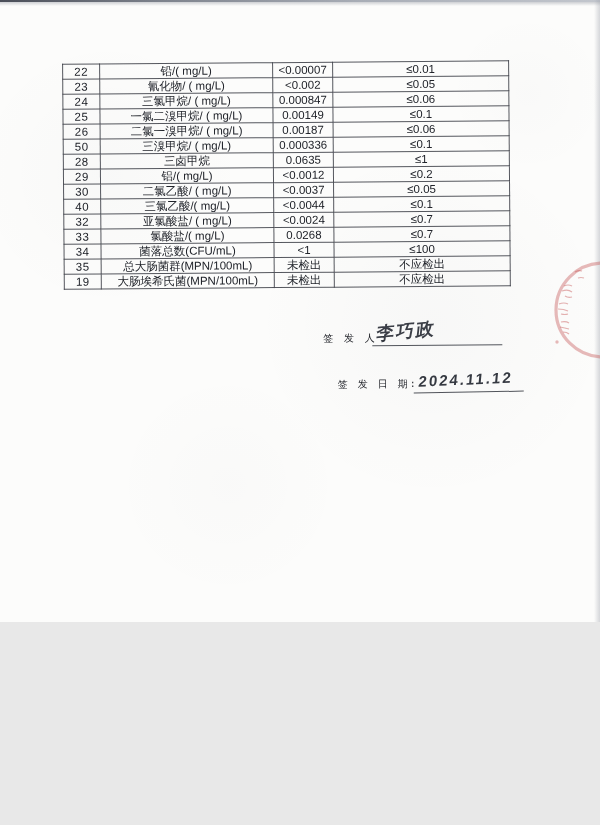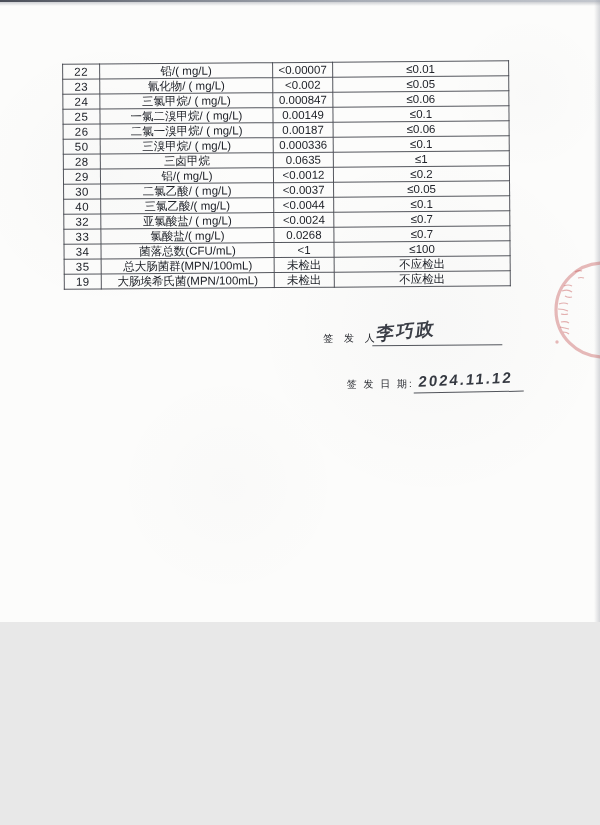--- a/index.html
+++ b/index.html
@@ -49,21 +49,21 @@
     font-size:11.5px;padding:0 2px;text-align:center;
     white-space:nowrap;overflow:hidden;color:#20232a;
   }
   td.c-no{font-size:11.5px;letter-spacing:0.5px;}
   td.c-item{font-size:11.5px;}
   td.c-result{font-size:11.5px;}
   td.c-limit{font-size:11.5px;}
 
   .sig-label{position:absolute;font-size:10px;color:#26282e;white-space:nowrap;}
   .issuer-label{left:322px;top:332px;letter-spacing:4px;}
-  .date-label{left:345px;top:378px;letter-spacing:2px;}
+  .date-label{left:336px;top:378px;letter-spacing:2px;font-family:Liberation Mono, monospace;}
   .sig-line{position:absolute;border-bottom:1.5px solid rgba(52,55,63,0.85);}
   .issuer-line{left:371px;top:330px;width:130px;height:17px;}
   .date-line{left:412px;top:377px;width:110px;height:17px;transform:rotate(-0.6deg);}
   .handwriting{position:absolute;color:#2b2f38;white-space:nowrap;}
   .hand-name{left:375px;top:320px;font-size:18px;font-weight:600;
     transform:rotate(-5deg) skewX(-12deg);opacity:0.92;letter-spacing:2px;}
   .hand-date{left:417px;top:372px;font-size:15px;font-weight:600;
     transform:rotate(-2deg) skewX(-8deg);letter-spacing:2px;opacity:0.95;}
 
   .stamp{position:absolute;left:545px;top:248px;}

